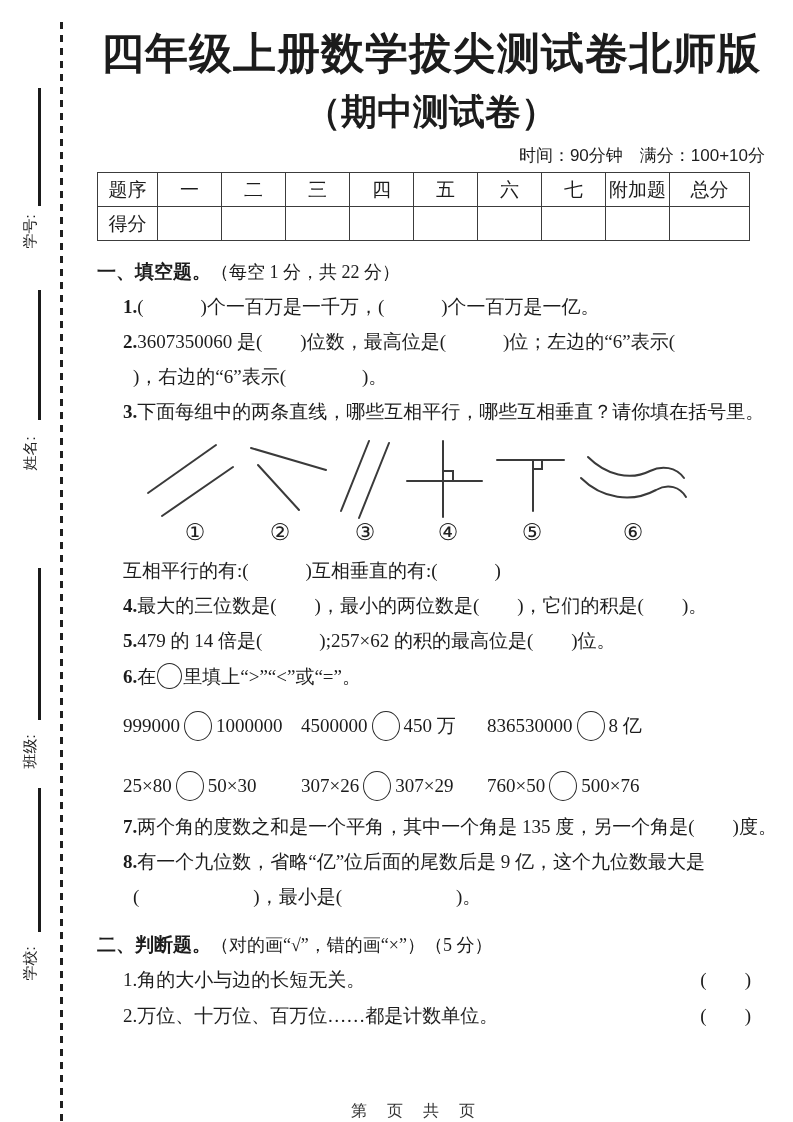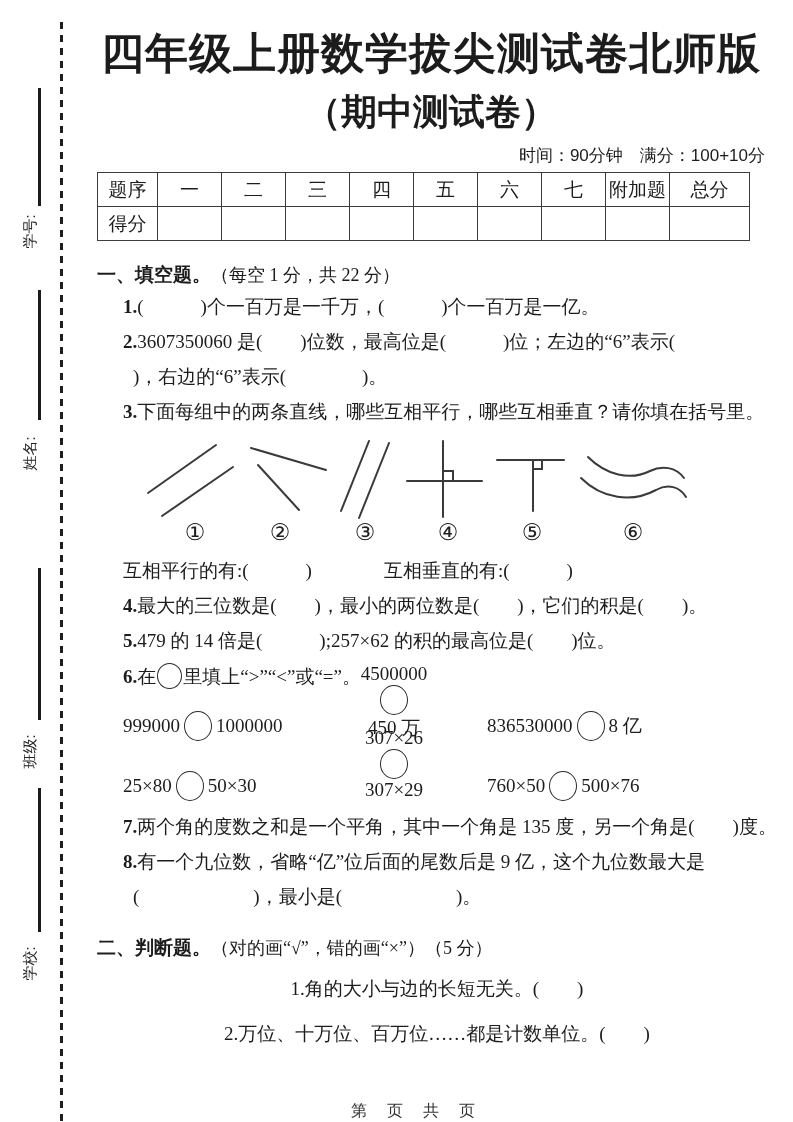--- a/index.html
+++ b/index.html
@@ -42,50 +42,50 @@
     font-family:"Liberation Sans","DejaVu Sans",sans-serif;
   }
   table.score{
     margin-top:6px;width:666px;border-collapse:collapse;table-layout:fixed;
     font-family:"Liberation Sans","DejaVu Sans",sans-serif;
   }
   table.score td{
     border:1.6px solid #3c3c3c;height:33px;text-align:center;
     font-size:19px;padding:0;
   }
-  .sec-head{margin-top:20px;font-size:19px;line-height:27px;white-space:nowrap;}
+  .sec-head{margin-top:14px;font-size:19px;line-height:34px;white-space:nowrap;}
   .sec-head .bold{font-weight:700;font-family:"Liberation Sans","DejaVu Sans",sans-serif;}
   .sec-head .note{font-size:18px;}
   .q{margin-left:26px;font-size:19px;line-height:35px;white-space:nowrap;}
   .q .num{font-weight:700;}
   .q.cont{margin-left:36px;}
-  .answer-line{display:flex;gap:72px;}
+  .answer-line{display:flex;}
 
   
   .diagrams{position:relative;height:122px;margin-top:2px;}
   .diagrams svg{position:absolute;overflow:visible;}
   .diagrams svg line,.diagrams svg path,.diagrams svg rect{
     stroke:#3a3a3a;stroke-width:2;fill:none;stroke-linecap:round;
   }
   .dg-label{position:absolute;top:88px;width:30px;text-align:center;font-size:23px;color:#222;}
 
   
   .cmp-row{display:flex;margin-left:26px;margin-top:9px;font-size:19px;align-items:flex-end;height:36px;white-space:nowrap;}
   .cmp-item{display:flex;align-items:center;}
-  .cmp-item.c1{width:178px;} .cmp-item.c2{width:186px;flex-direction:column;}
+  .cmp-item.c1{width:178px;} .cmp-item.c2{width:186px;}
   .circle-blank{
     display:inline-block;width:26px;height:28px;border:1.7px solid #2a2a2a;
     border-radius:50%;margin:0 4px;flex:0 0 auto;
   }
   .circle-inline{
     display:inline-block;width:23px;height:24px;border:1.7px solid #2a2a2a;
     border-radius:50%;vertical-align:-6px;margin:0 1px;
   }
   
-  .judge{display:flex;justify-content:center;margin-left:26px;font-size:19px;line-height:36px;margin-top:9px;}
+  .judge{display:flex;justify-content:space-between;margin-left:26px;font-size:19px;line-height:36px;}
   .judge .bracket{margin-right:14px;}
 
   .footer{
     position:absolute;bottom:0;left:63px;width:702px;text-align:center;
     font-size:16px;color:#333;letter-spacing:2px;
     font-family:"Liberation Sans","DejaVu Sans",sans-serif;
   }
 </style>
 </head>
 <body>

